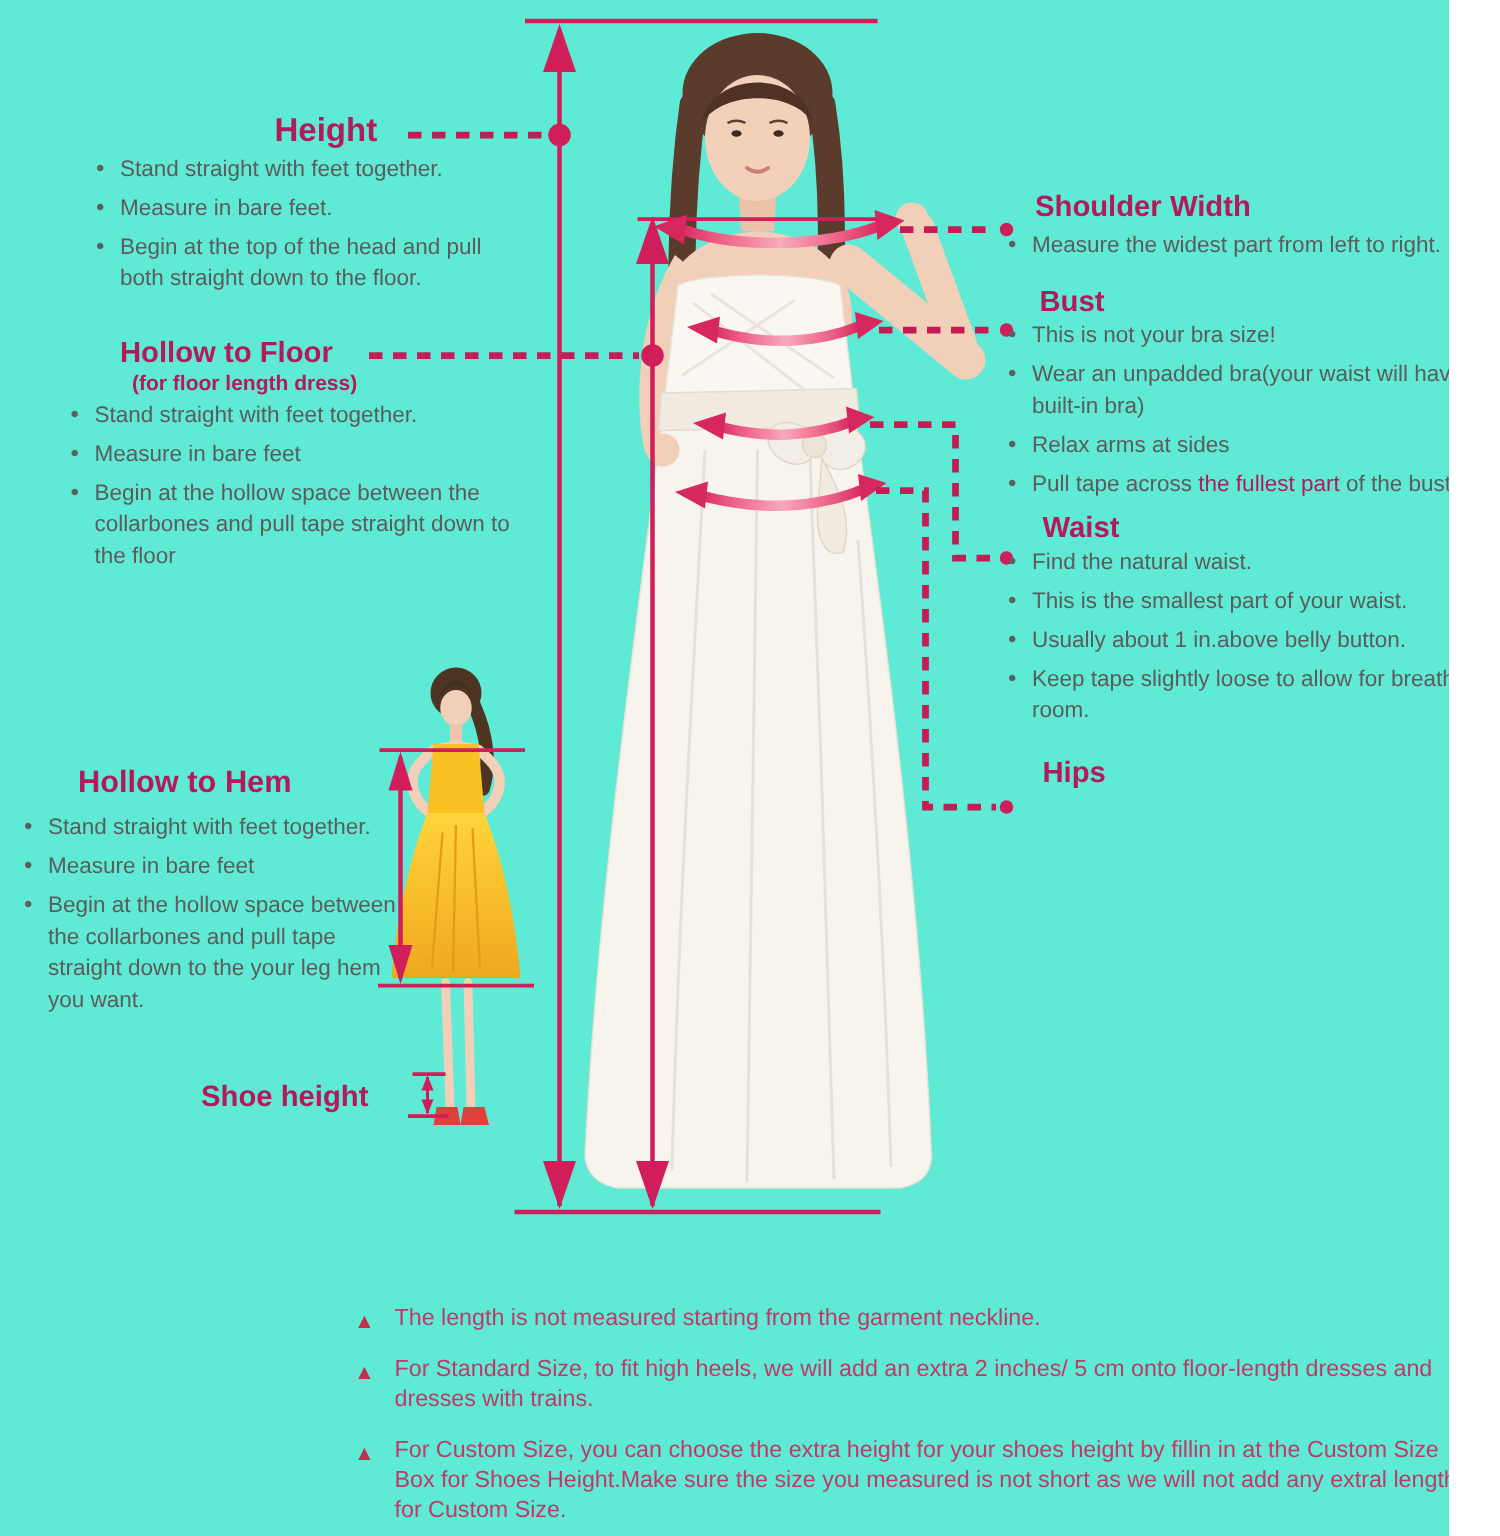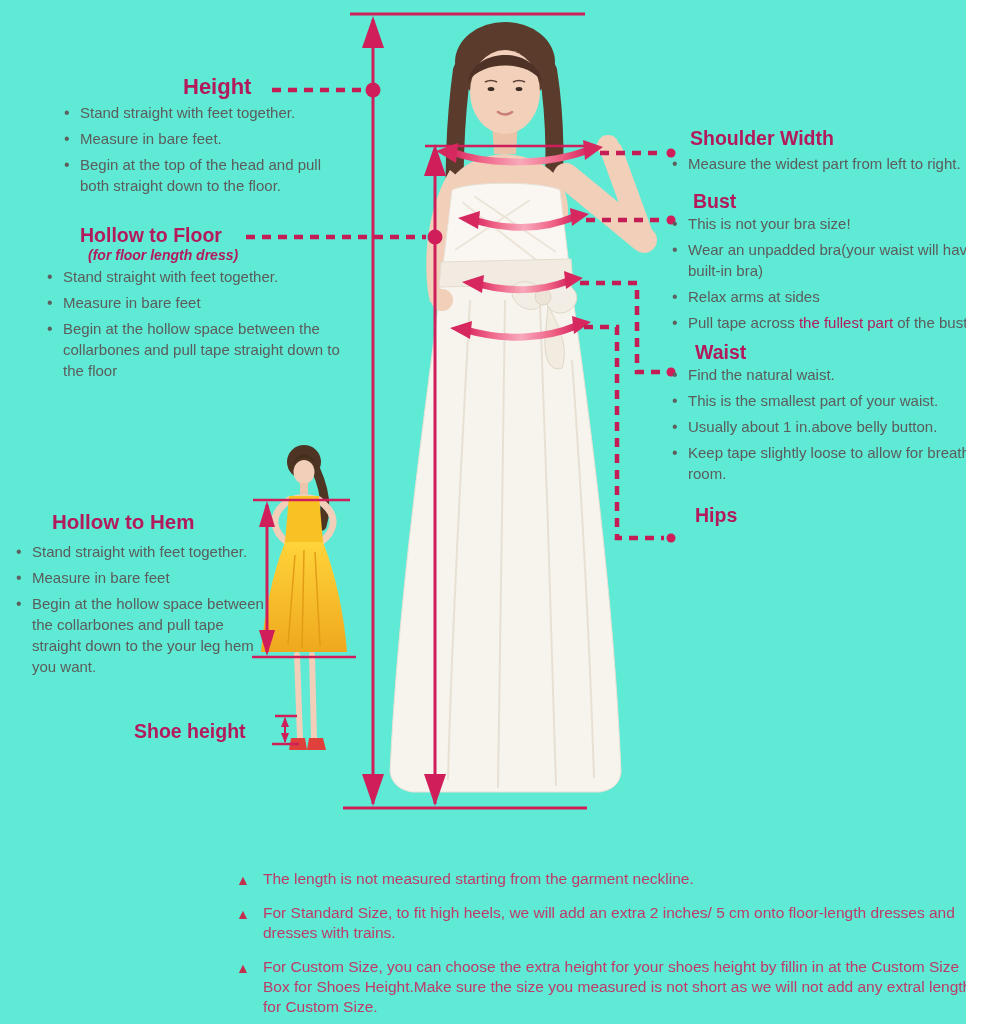--- a/index.html
+++ b/index.html
@@ -7,21 +7,21 @@
     position:relative;width:966px;height:1024px;background:#5eead4;overflow:hidden;
     font-family:"Liberation Sans","DejaVu Sans",sans-serif;
   }
   .gfx{position:absolute;left:0;top:0;}
   .label-block{position:absolute;}
   .sec-title{
     color:#b31a5b;font-weight:bold;font-size:19.5px;line-height:1.05;white-space:nowrap;
   }
   .sec-title.big{font-size:22px;}
   .sec-sub{
-    position:absolute;color:#b31a5b;font-size:14px;font-weight:bold;white-space:nowrap;font-style:italic;
+    position:absolute;color:#b31a5b;font-size:14px;font-weight:bold;white-space:nowrap;
   }
   ul.bullets{
     margin:0;padding:0;list-style:none;color:#5c5c5c;font-size:15px;line-height:21px;
   }
   ul.bullets li{position:relative;padding-left:18px;margin:0 0 5px 0;}
   ul.bullets li::before{
     content:"\2022";position:absolute;left:2px;top:0;color:#5f5f5f;font-size:16px;
   }
   ul.bullets .accent{color:#b31a5b;}
   ul.notes{

